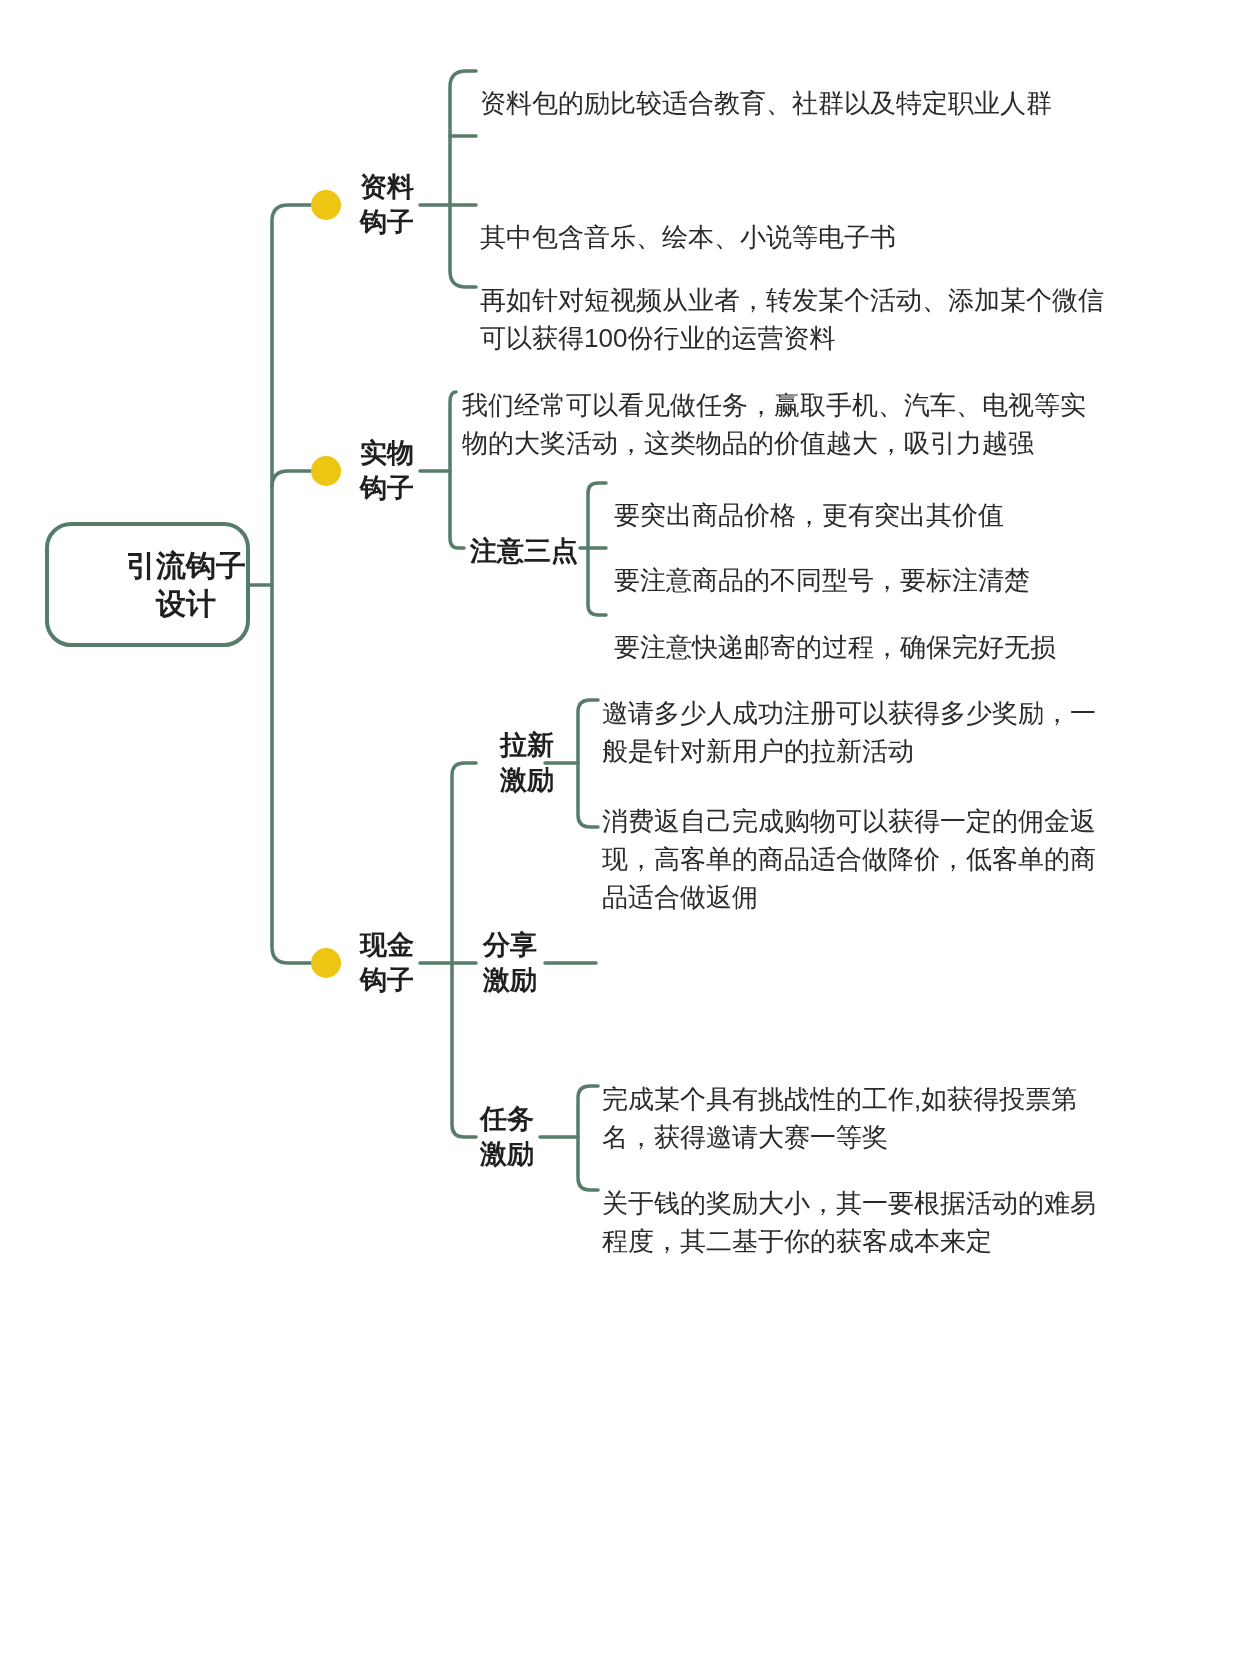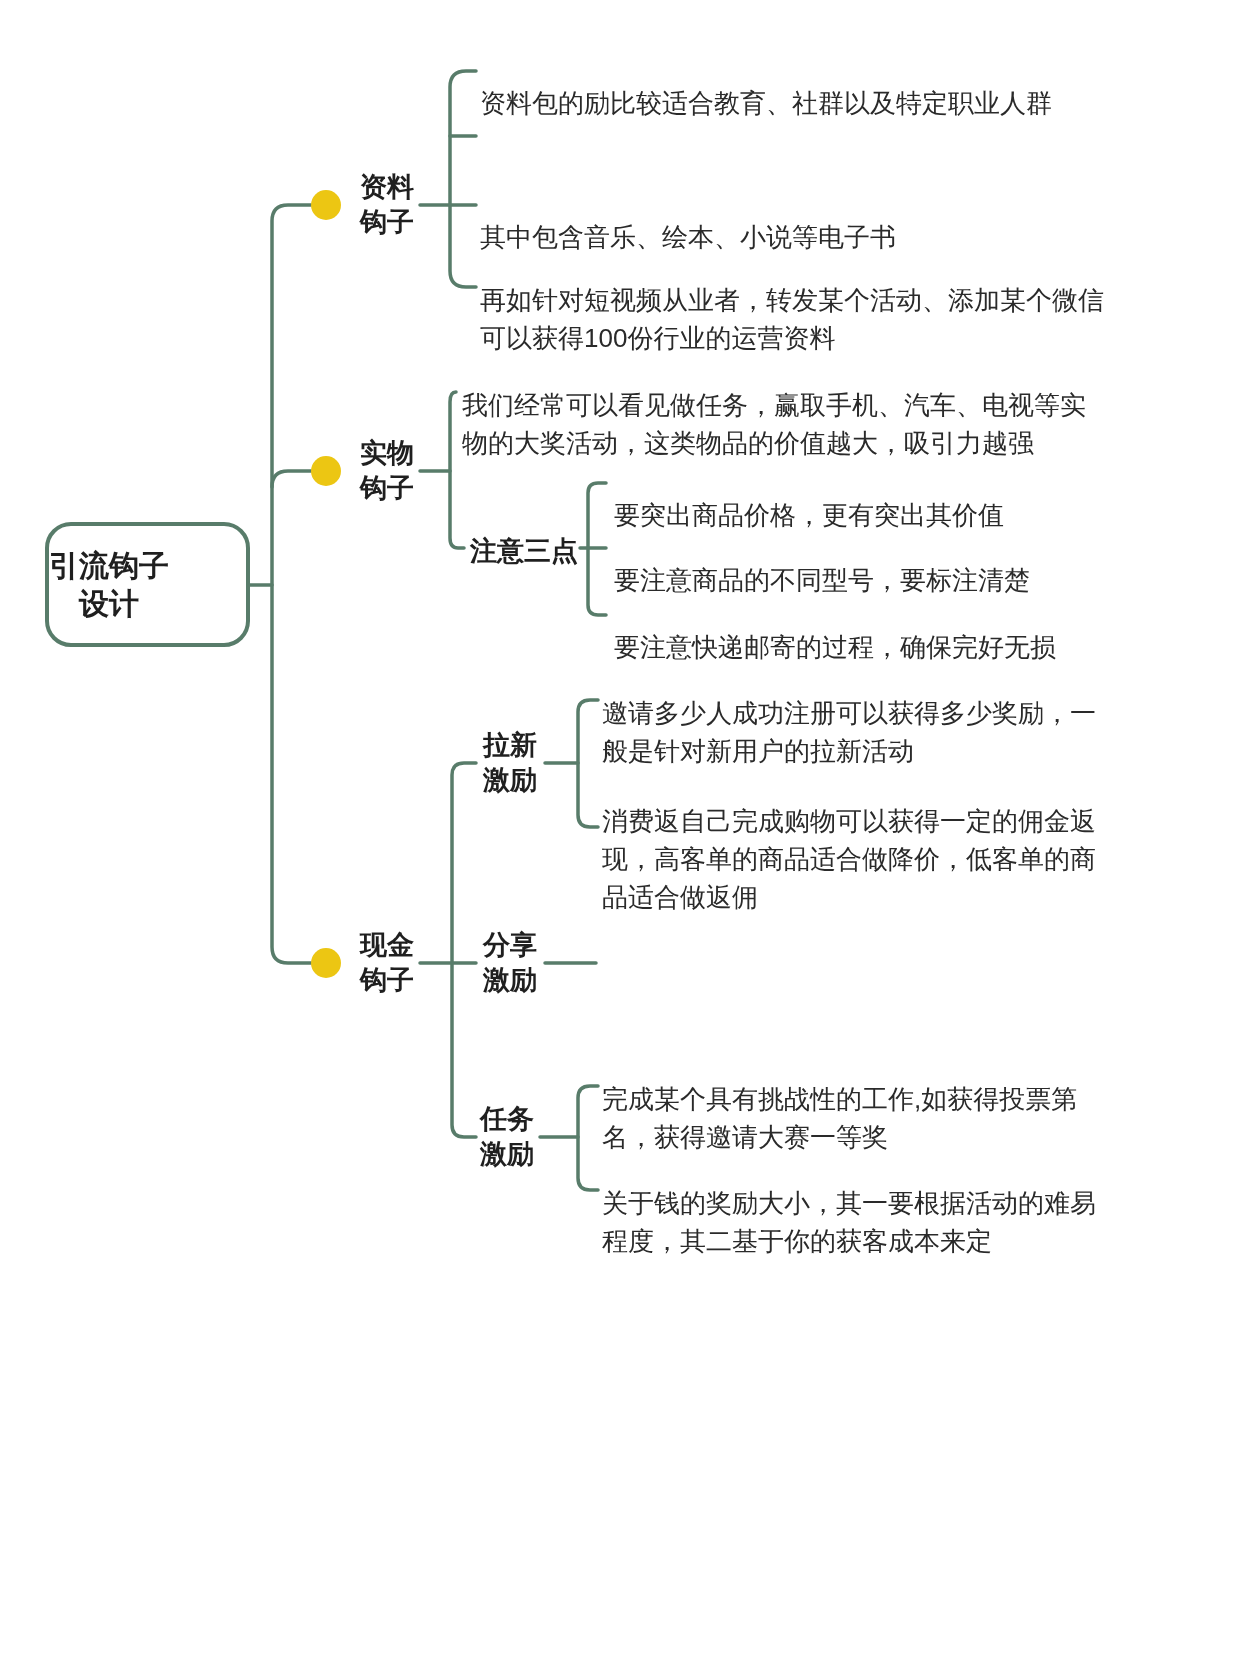--- a/index.html
+++ b/index.html
@@ -7,21 +7,21 @@
     position:relative;
     width:1242px;height:1656px;
     background:#ffffff;
     font-family:"Liberation Sans","DejaVu Sans",sans-serif;
     overflow:hidden;
   }
   .canvas svg{position:absolute;left:0;top:0;}
   .root{
     position:absolute;left:45px;top:522px;width:205px;height:125px;
     border:4px solid #587c6a;border-radius:26px;background:#ffffff;
-    display:flex;align-items:center;justify-content:flex-start;
+    display:flex;align-items:center;justify-content:flex-end;
     box-sizing:border-box;
   }
   .root span{
     white-space:pre-line;text-align:center;
     font-size:30px;line-height:38px;font-weight:700;color:#1f1f1f;
   }
   .blabel{
     position:absolute;width:62px;
     font-size:27px;line-height:35px;font-weight:700;color:#1f1f1f;
     word-break:break-all;
@@ -95,21 +95,21 @@
   <div class="blabel" style="left:360px;top:436px">实物钩子</div>
   <div class="leaf" style="left:462px;top:354px">我们经常可以看见做任务，赢取手机、汽车、电视等实
 物的大奖活动，这类物品的价值越大，吸引力越强</div>
   <div class="sublabel one" style="left:470px;top:534px">注意三点</div>
   <div class="leaf" style="left:614px;top:464px">要突出商品价格，更有突出其价值</div>
   <div class="leaf" style="left:614px;top:596px">要注意快递邮寄的过程，确保完好无损</div>
   <div class="leaf" style="left:614px;top:529px">要注意商品的不同型号，要标注清楚</div>
 
   <div class="blabel" style="left:360px;top:928px">现金钩子</div>
 
-  <div class="sublabel two" style="left:483px;top:728px">拉新激励</div>
+  <div class="sublabel two" style="left:500px;top:728px">拉新激励</div>
   <div class="leaf" style="left:602px;top:662px">邀请多少人成功注册可以获得多少奖励，一
 般是针对新用户的拉新活动</div>
   <div class="leaf" style="left:602px;top:770px">消费返自己完成购物可以获得一定的佣金返
 现，高客单的商品适合做降价，低客单的商
 品适合做返佣</div>
 
   <div class="sublabel two" style="left:483px;top:928px">分享激励</div>
 
   <div class="sublabel two" style="left:480px;top:1102px">任务激励</div>
   <div class="leaf" style="left:602px;top:1048px">完成某个具有挑战性的工作,如获得投票第

